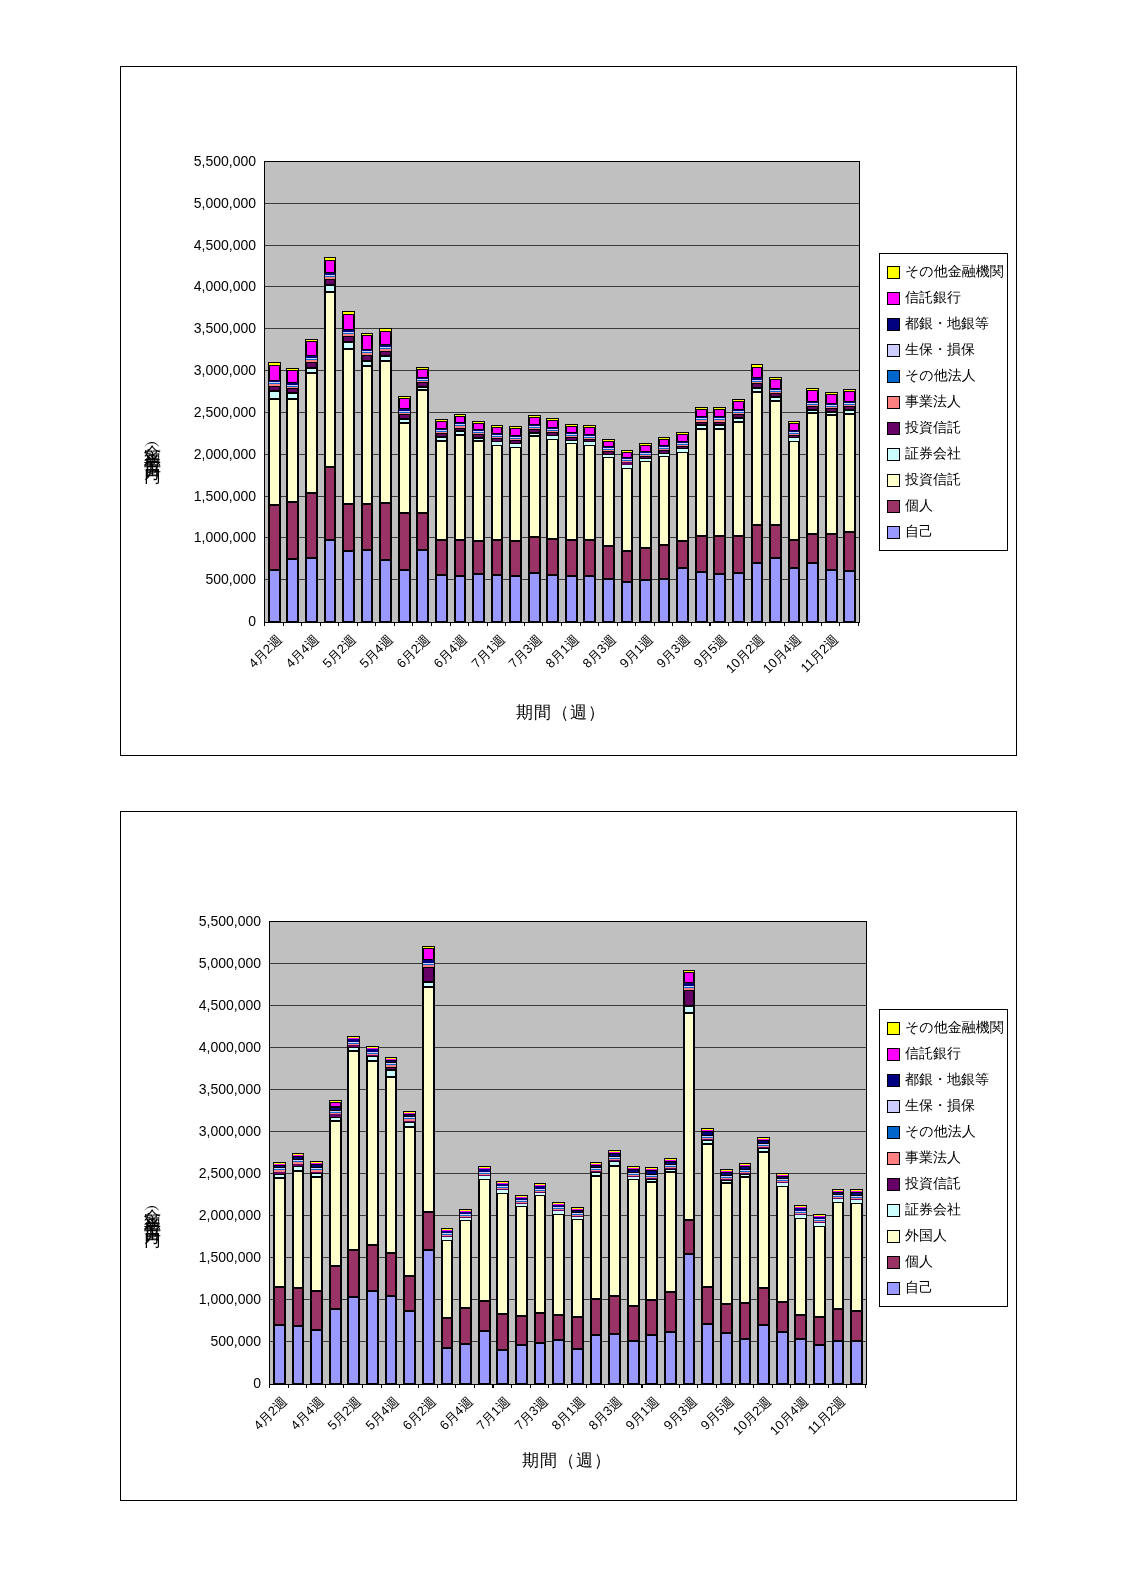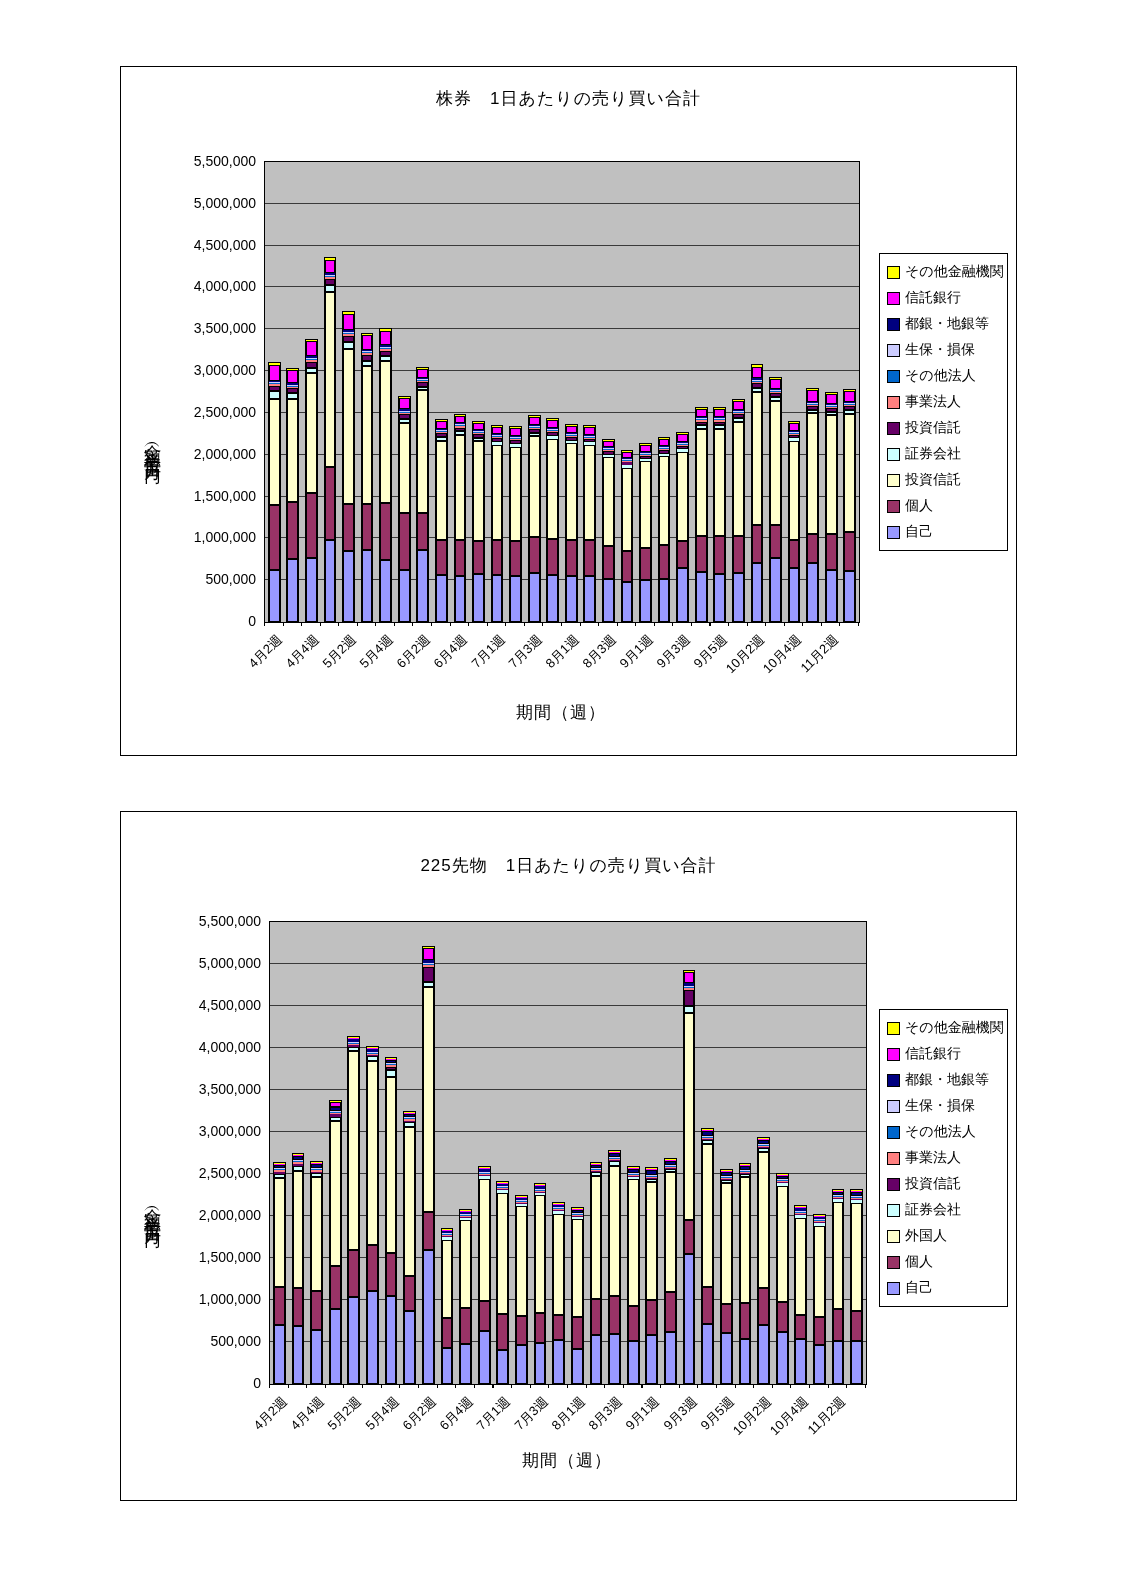--- a/index.html
+++ b/index.html
@@ -21,21 +21,20 @@
   .xtitle{position:absolute;font-size:17px;letter-spacing:1px;transform:translateX(-50%);white-space:nowrap;}
   .ytitle{position:absolute;left:20px;writing-mode:vertical-rl;font-size:17px;letter-spacing:3px;transform:translateY(-50%);white-space:nowrap;}
   .legend{position:absolute;background:#fff;border:1px solid #000;padding:5px 4px 5px 7px;box-sizing:border-box;}
   .legend-item{display:flex;align-items:center;height:26px;font-size:14px;white-space:nowrap;}
   .swatch{width:11px;height:11px;border:1px solid #000;margin-right:5px;flex:0 0 auto;}
 </style>
 </head>
 <body>
 
 <div class="chart-box" id="chart0">
-  <div class="chart-title" style="top: 20px;">株券　1日あたりの売り買い合計</div>
   <div class="ytitle" style="top: 379px;">金額（単位・百万円）</div>
   <div class="plot" style="left: 143px; top: 94px; width: 594px; height: 460px; background: rgb(192, 192, 192);">
       <div class="gridline" style="bottom: 41.8182px;"></div>
       <div class="gridline" style="bottom: 83.6364px;"></div>
       <div class="gridline" style="bottom: 125.455px;"></div>
       <div class="gridline" style="bottom: 167.273px;"></div>
       <div class="gridline" style="bottom: 209.091px;"></div>
       <div class="gridline" style="bottom: 250.909px;"></div>
       <div class="gridline" style="bottom: 292.727px;"></div>
       <div class="gridline" style="bottom: 334.545px;"></div>
@@ -596,21 +595,20 @@
     <div class="xlab" style="right: 408.594px; top: 564px;">8月3週</div>
     <div class="xlab" style="right: 371.469px; top: 564px;">9月1週</div>
     <div class="xlab" style="right: 334.344px; top: 564px;">9月3週</div>
     <div class="xlab" style="right: 297.219px; top: 564px;">9月5週</div>
     <div class="xlab" style="right: 260.094px; top: 564px;">10月2週</div>
     <div class="xlab" style="right: 222.969px; top: 564px;">10月4週</div>
     <div class="xlab" style="right: 185.844px; top: 564px;">11月2週</div>
   </div>
 
 <div class="chart-box" id="chart1">
-  <div class="chart-title" style="top: 42px;">225先物　1日あたりの売り買い合計</div>
   <div class="ytitle" style="top: 398px;">金額（単位・百万円）</div>
   <div class="plot" style="left: 148px; top: 109px; width: 596px; height: 462px; background: rgb(192, 192, 192);">
       <div class="gridline" style="bottom: 42px;"></div>
       <div class="gridline" style="bottom: 84px;"></div>
       <div class="gridline" style="bottom: 126px;"></div>
       <div class="gridline" style="bottom: 168px;"></div>
       <div class="gridline" style="bottom: 210px;"></div>
       <div class="gridline" style="bottom: 252px;"></div>
       <div class="gridline" style="bottom: 294px;"></div>
       <div class="gridline" style="bottom: 336px;"></div>

